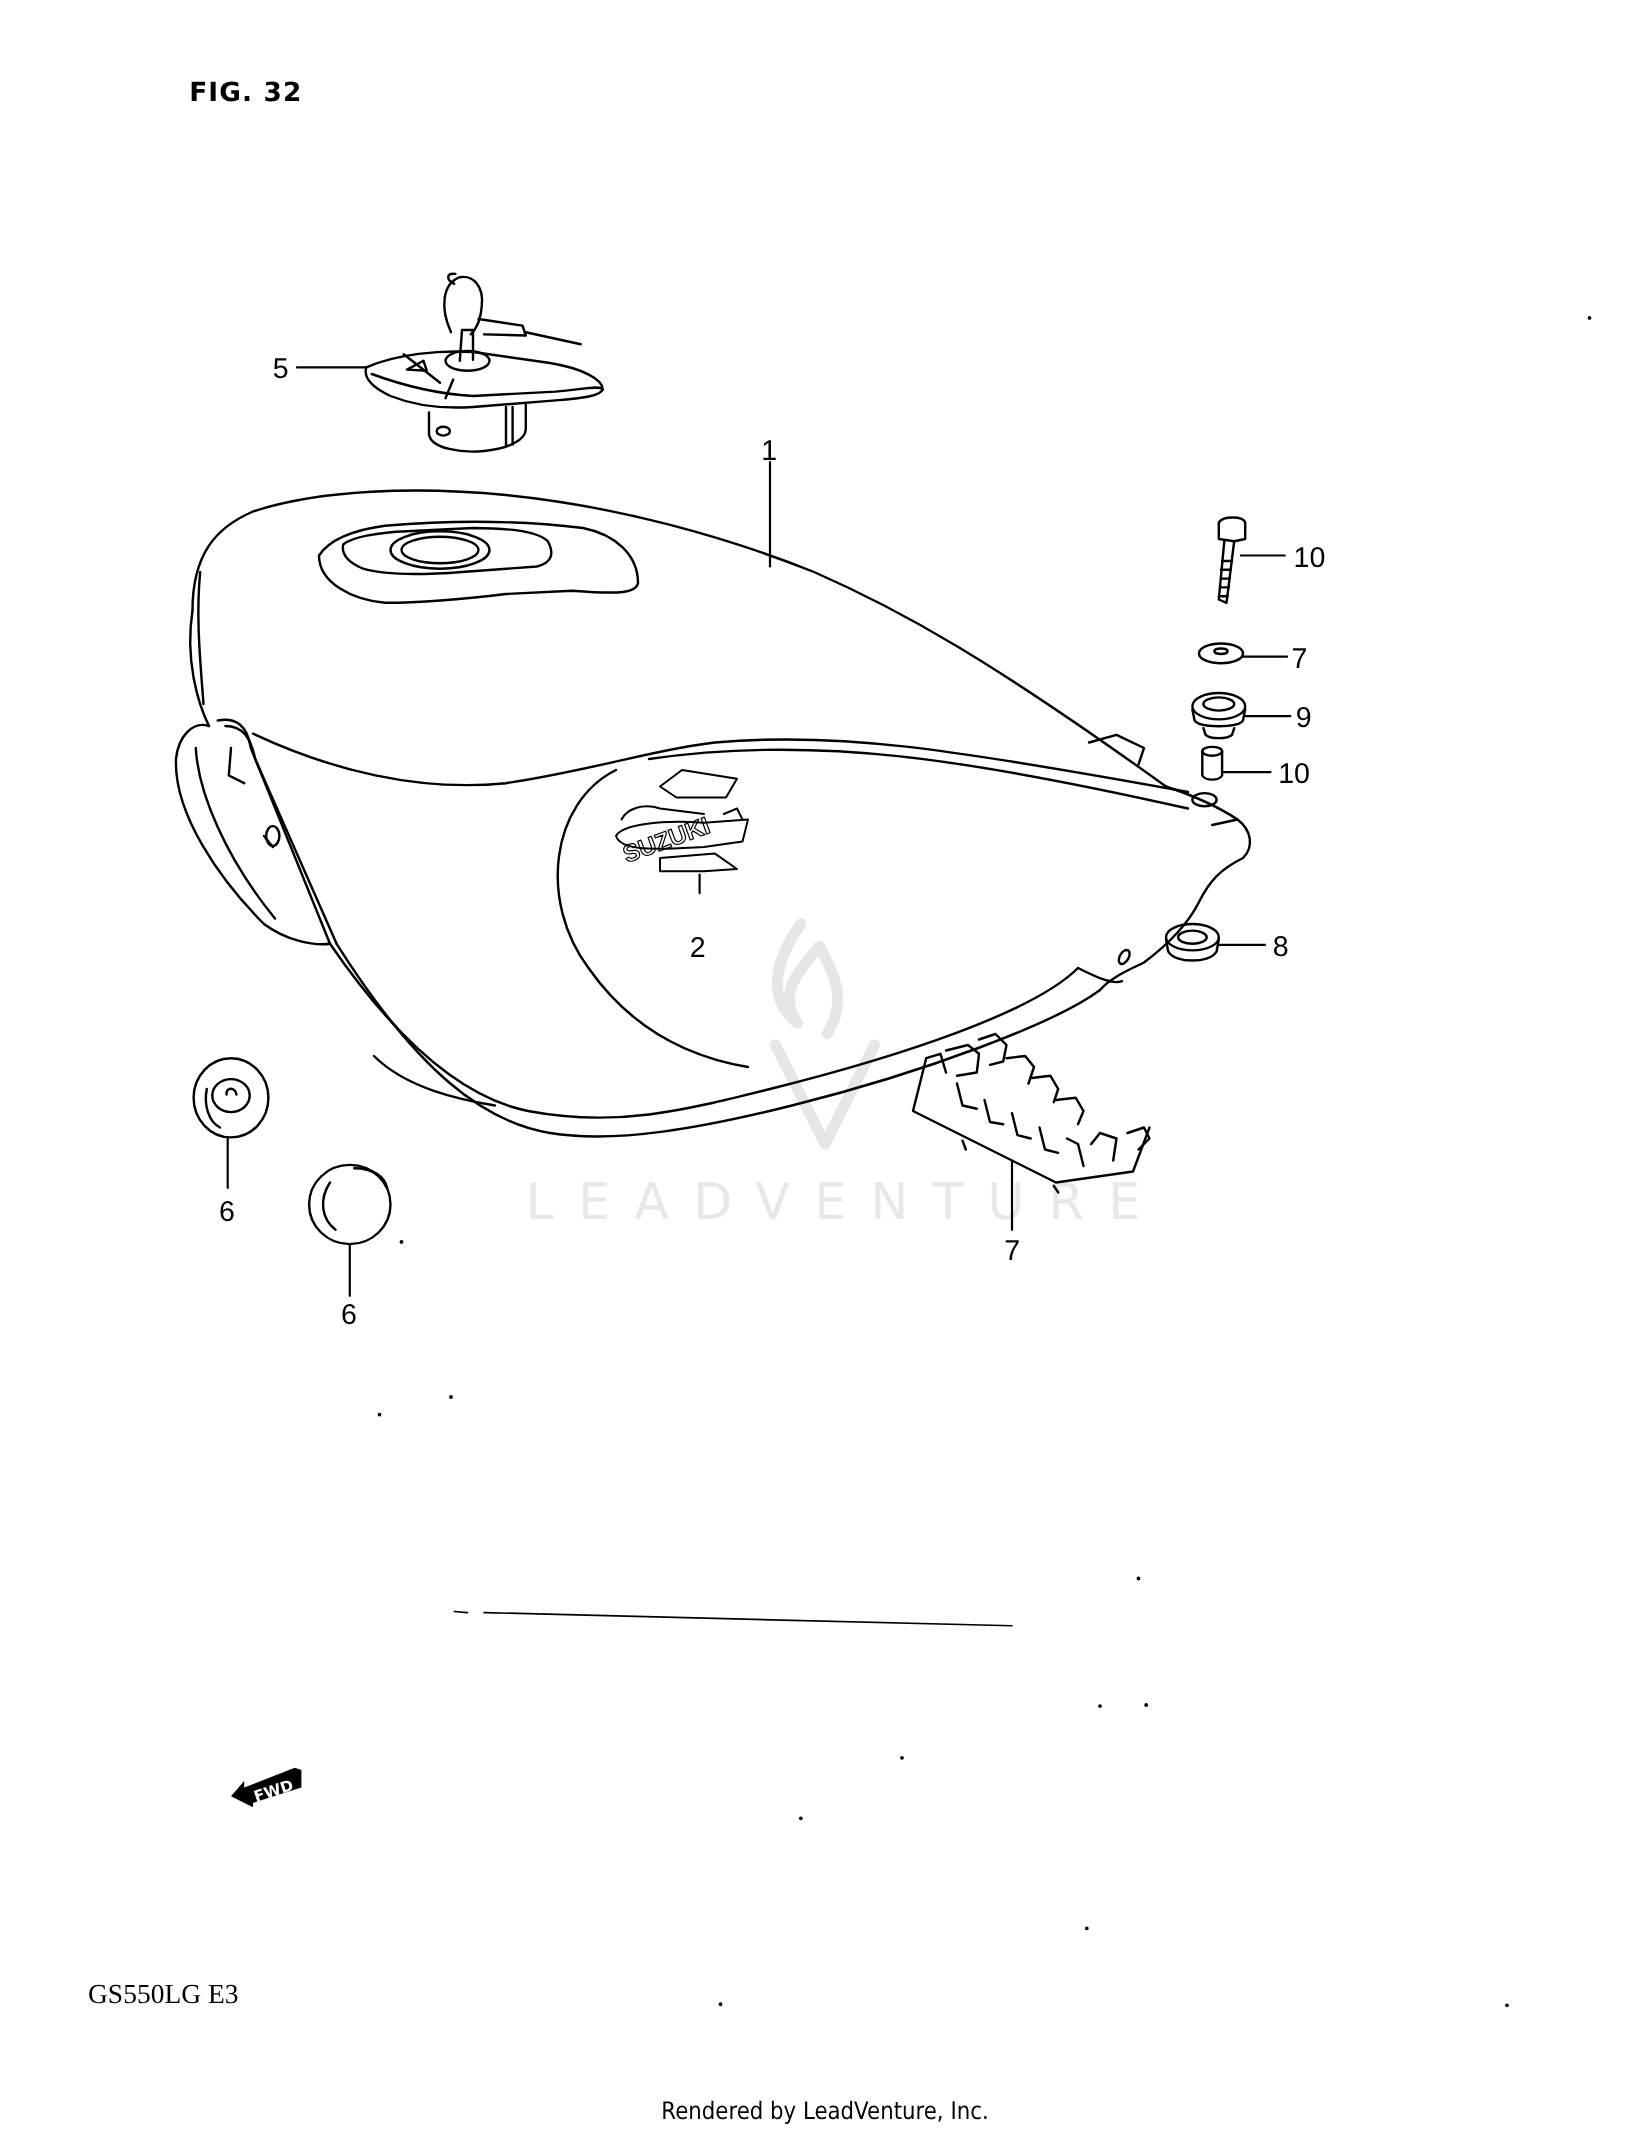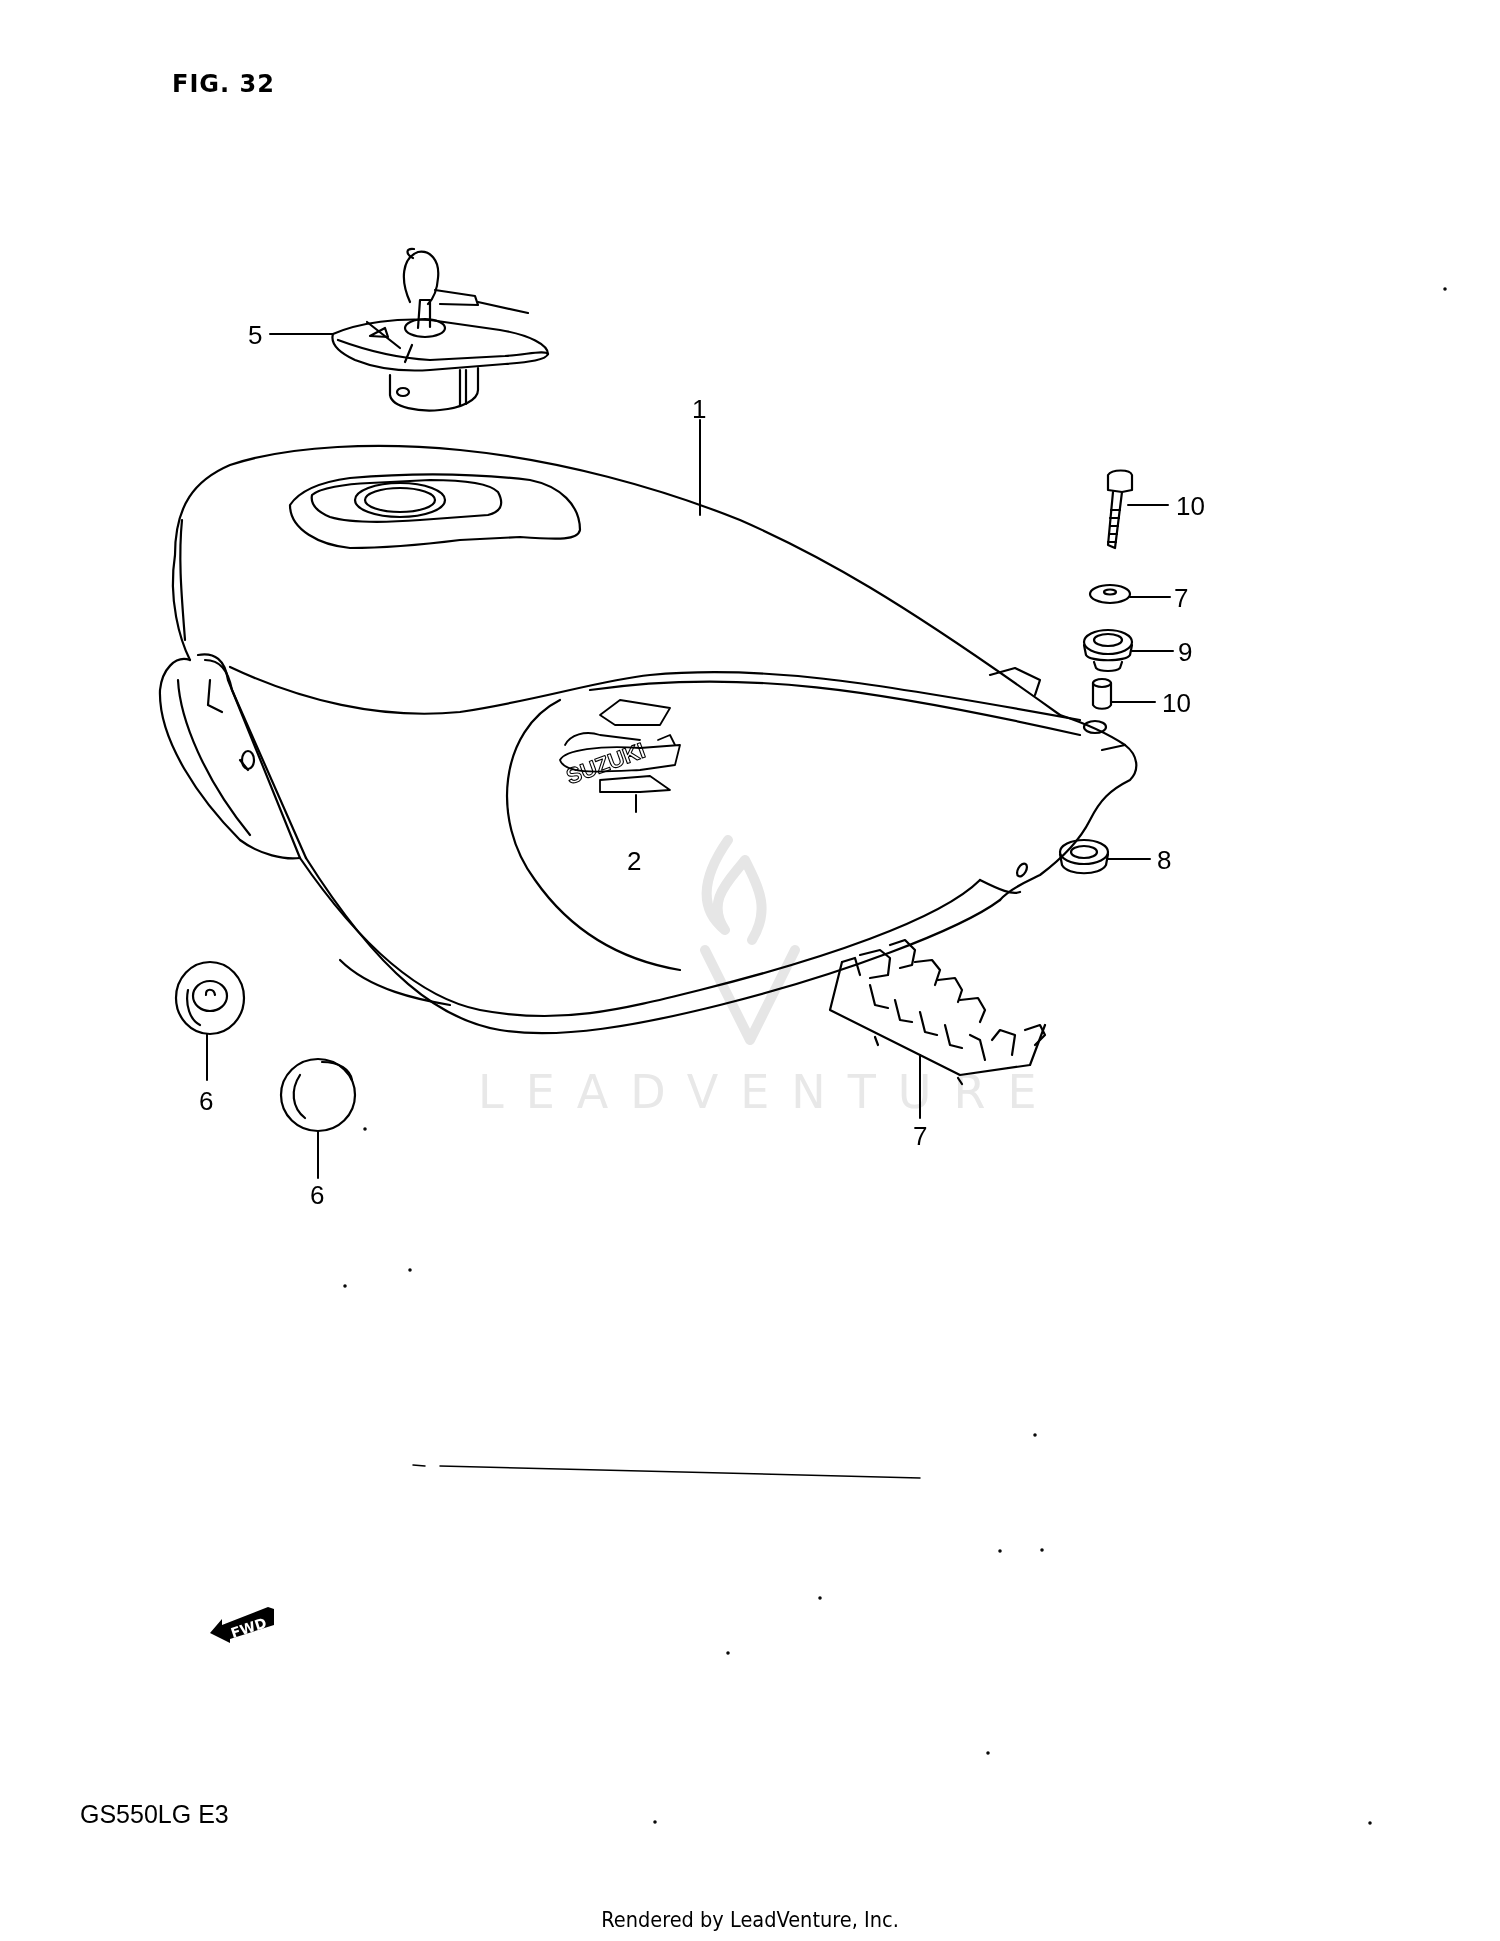--- a/index.html
+++ b/index.html
@@ -1,18 +1,18 @@
 <!DOCTYPE html>
 <html><head>
 <meta charset="utf-8">
 <style>
   html, body { margin: 0; padding: 0; background: #ffffff; }
   body { width: 1500px; height: 1941px; position: relative; overflow: hidden; font-family: "Liberation Sans", sans-serif; color: #000; }
   .fig-title { position: absolute; left: 172px; top: 70px; font-family: "DejaVu Sans", sans-serif; font-weight: bold; font-size: 24px; letter-spacing: 1px; }
-  .model-code { position: absolute; left: 80px; top: 1800px; font-family: Liberation Sans, sans-serif; font-size: 25px; letter-spacing: 0px; }
+  .model-code { position: absolute; left: 80px; top: 1800px; font-family: Liberation Serif, serif; font-size: 25px; letter-spacing: 0px; }
   .footer { position: absolute; left: 0; width: 1500px; top: 1907px; text-align: center; font-family: "DejaVu Sans", sans-serif; font-size: 22px; transform: scaleX(0.88); }
   .watermark { position: absolute; left: 478px; top: 1065px; font-family: "DejaVu Sans", sans-serif; font-size: 46px; letter-spacing: 22px; color: #e8e8e8; }
   .callout { position: absolute; font-family: "Liberation Sans", sans-serif; font-size: 26px; line-height: 1; }
   svg.diagram { position: absolute; left: 0; top: 0; }
   .fwd { position: absolute; left: 208px; top: 1603px; }
 </style>
 </head>
 <body>
 
 <div class="fig-title">FIG. 32</div>

